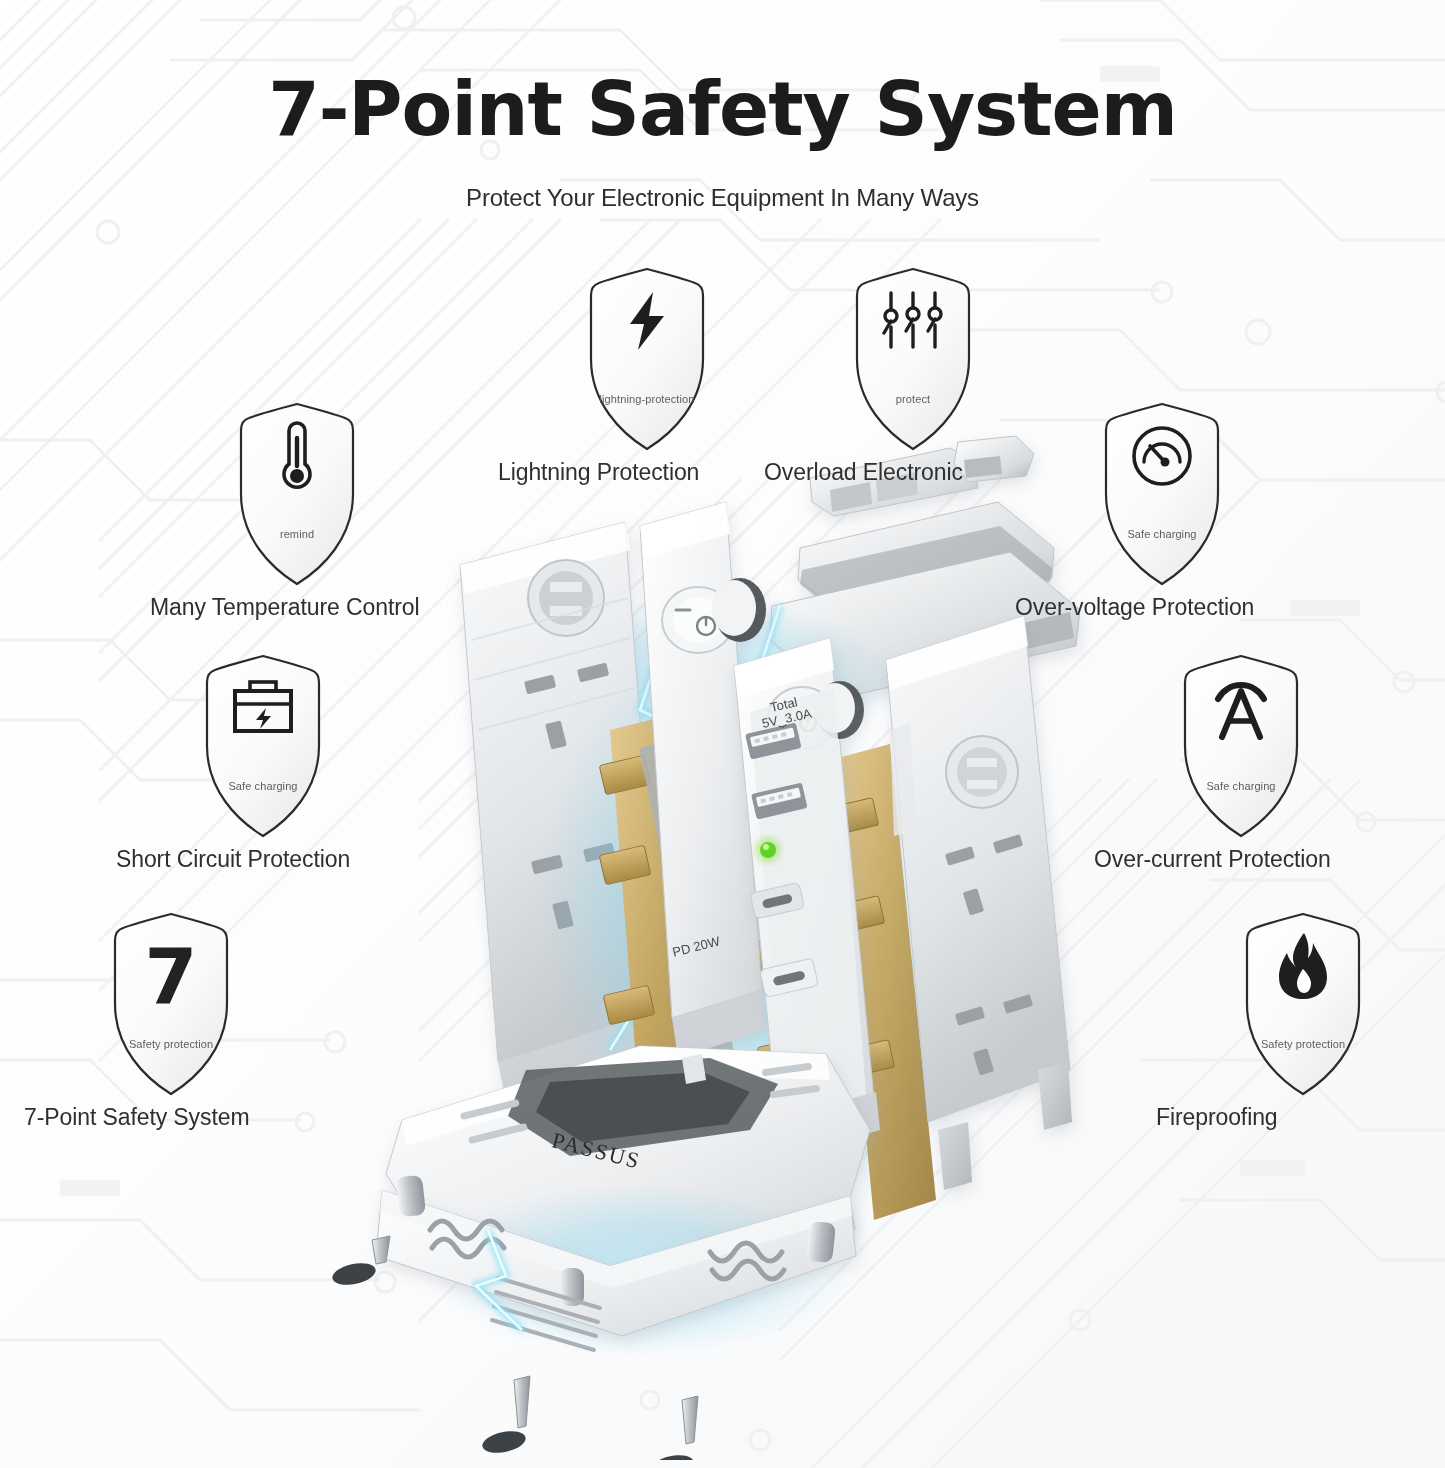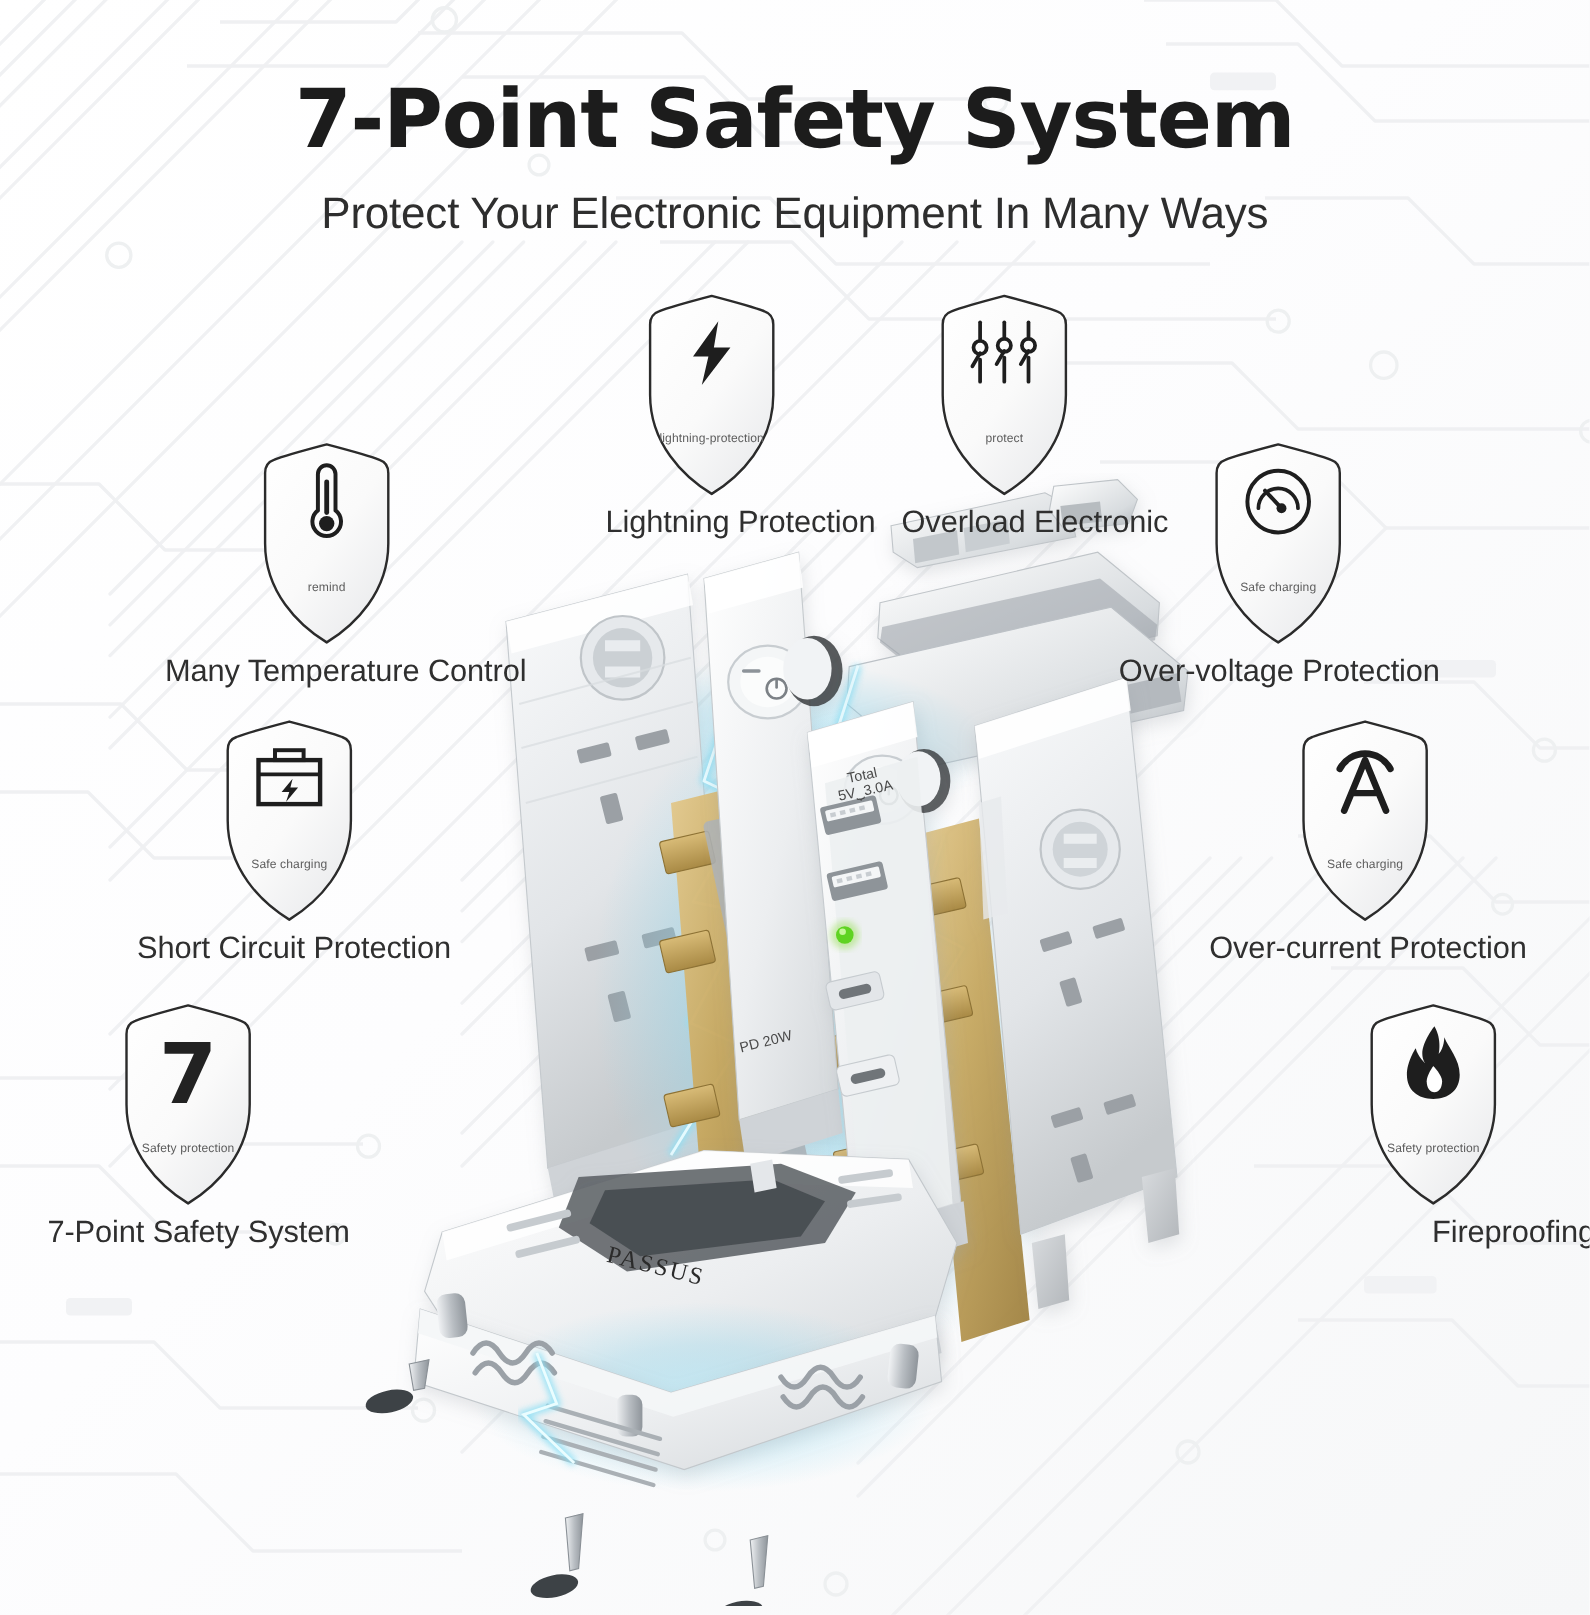--- a/index.html
+++ b/index.html
@@ -16,38 +16,38 @@
   .bg-circuit{position:absolute;inset:0;z-index:0;pointer-events:none;}
 
   
   .header{position:absolute;top:0;left:0;width:1445px;z-index:5;text-align:center;}
   .title{
     font-size:74px;font-weight:bold;color:#1c1c1c;
     letter-spacing:-1px;margin-top:72px;line-height:1;
     font-family:"DejaVu Sans", sans-serif;
   }
   .subtitle{
-    font-size:40px;color:#2e2e2e;margin-top:26px;font-weight:normal;
+    font-size:24px;color:#2e2e2e;margin-top:38px;font-weight:normal;
     letter-spacing:-.2px;
   }
 
   
-  .feature{position:absolute;z-index:6;text-align:right;}
+  .feature{position:absolute;z-index:6;text-align:left;}
   .shield-wrap{position:relative;margin:0 auto;}
   .shield-cap{
     position:absolute;left:50%;transform:translateX(-50%);
     bottom:26%;
     font-size:11px;color:#5d5d5d;white-space:nowrap;letter-spacing:.1px;
   }
   .shield-glyph{
     position:absolute;left:50%;top:30%;
     transform:translate(-50%,-50%);
   }
   .feat-label{
-    font-size:28px;color:#2f2f2f;white-space:nowrap;margin-top:4px;
+    font-size:23px;color:#2f2f2f;white-space:nowrap;margin-top:4px;
     letter-spacing:-.1px;
   }
   .big7{
     font-size:76px;font-weight:bold;color:#222;line-height:1;
     font-family:"DejaVu Sans", sans-serif;
   }
 
   
   .product{position:absolute;z-index:3;}
   .brand-text{

